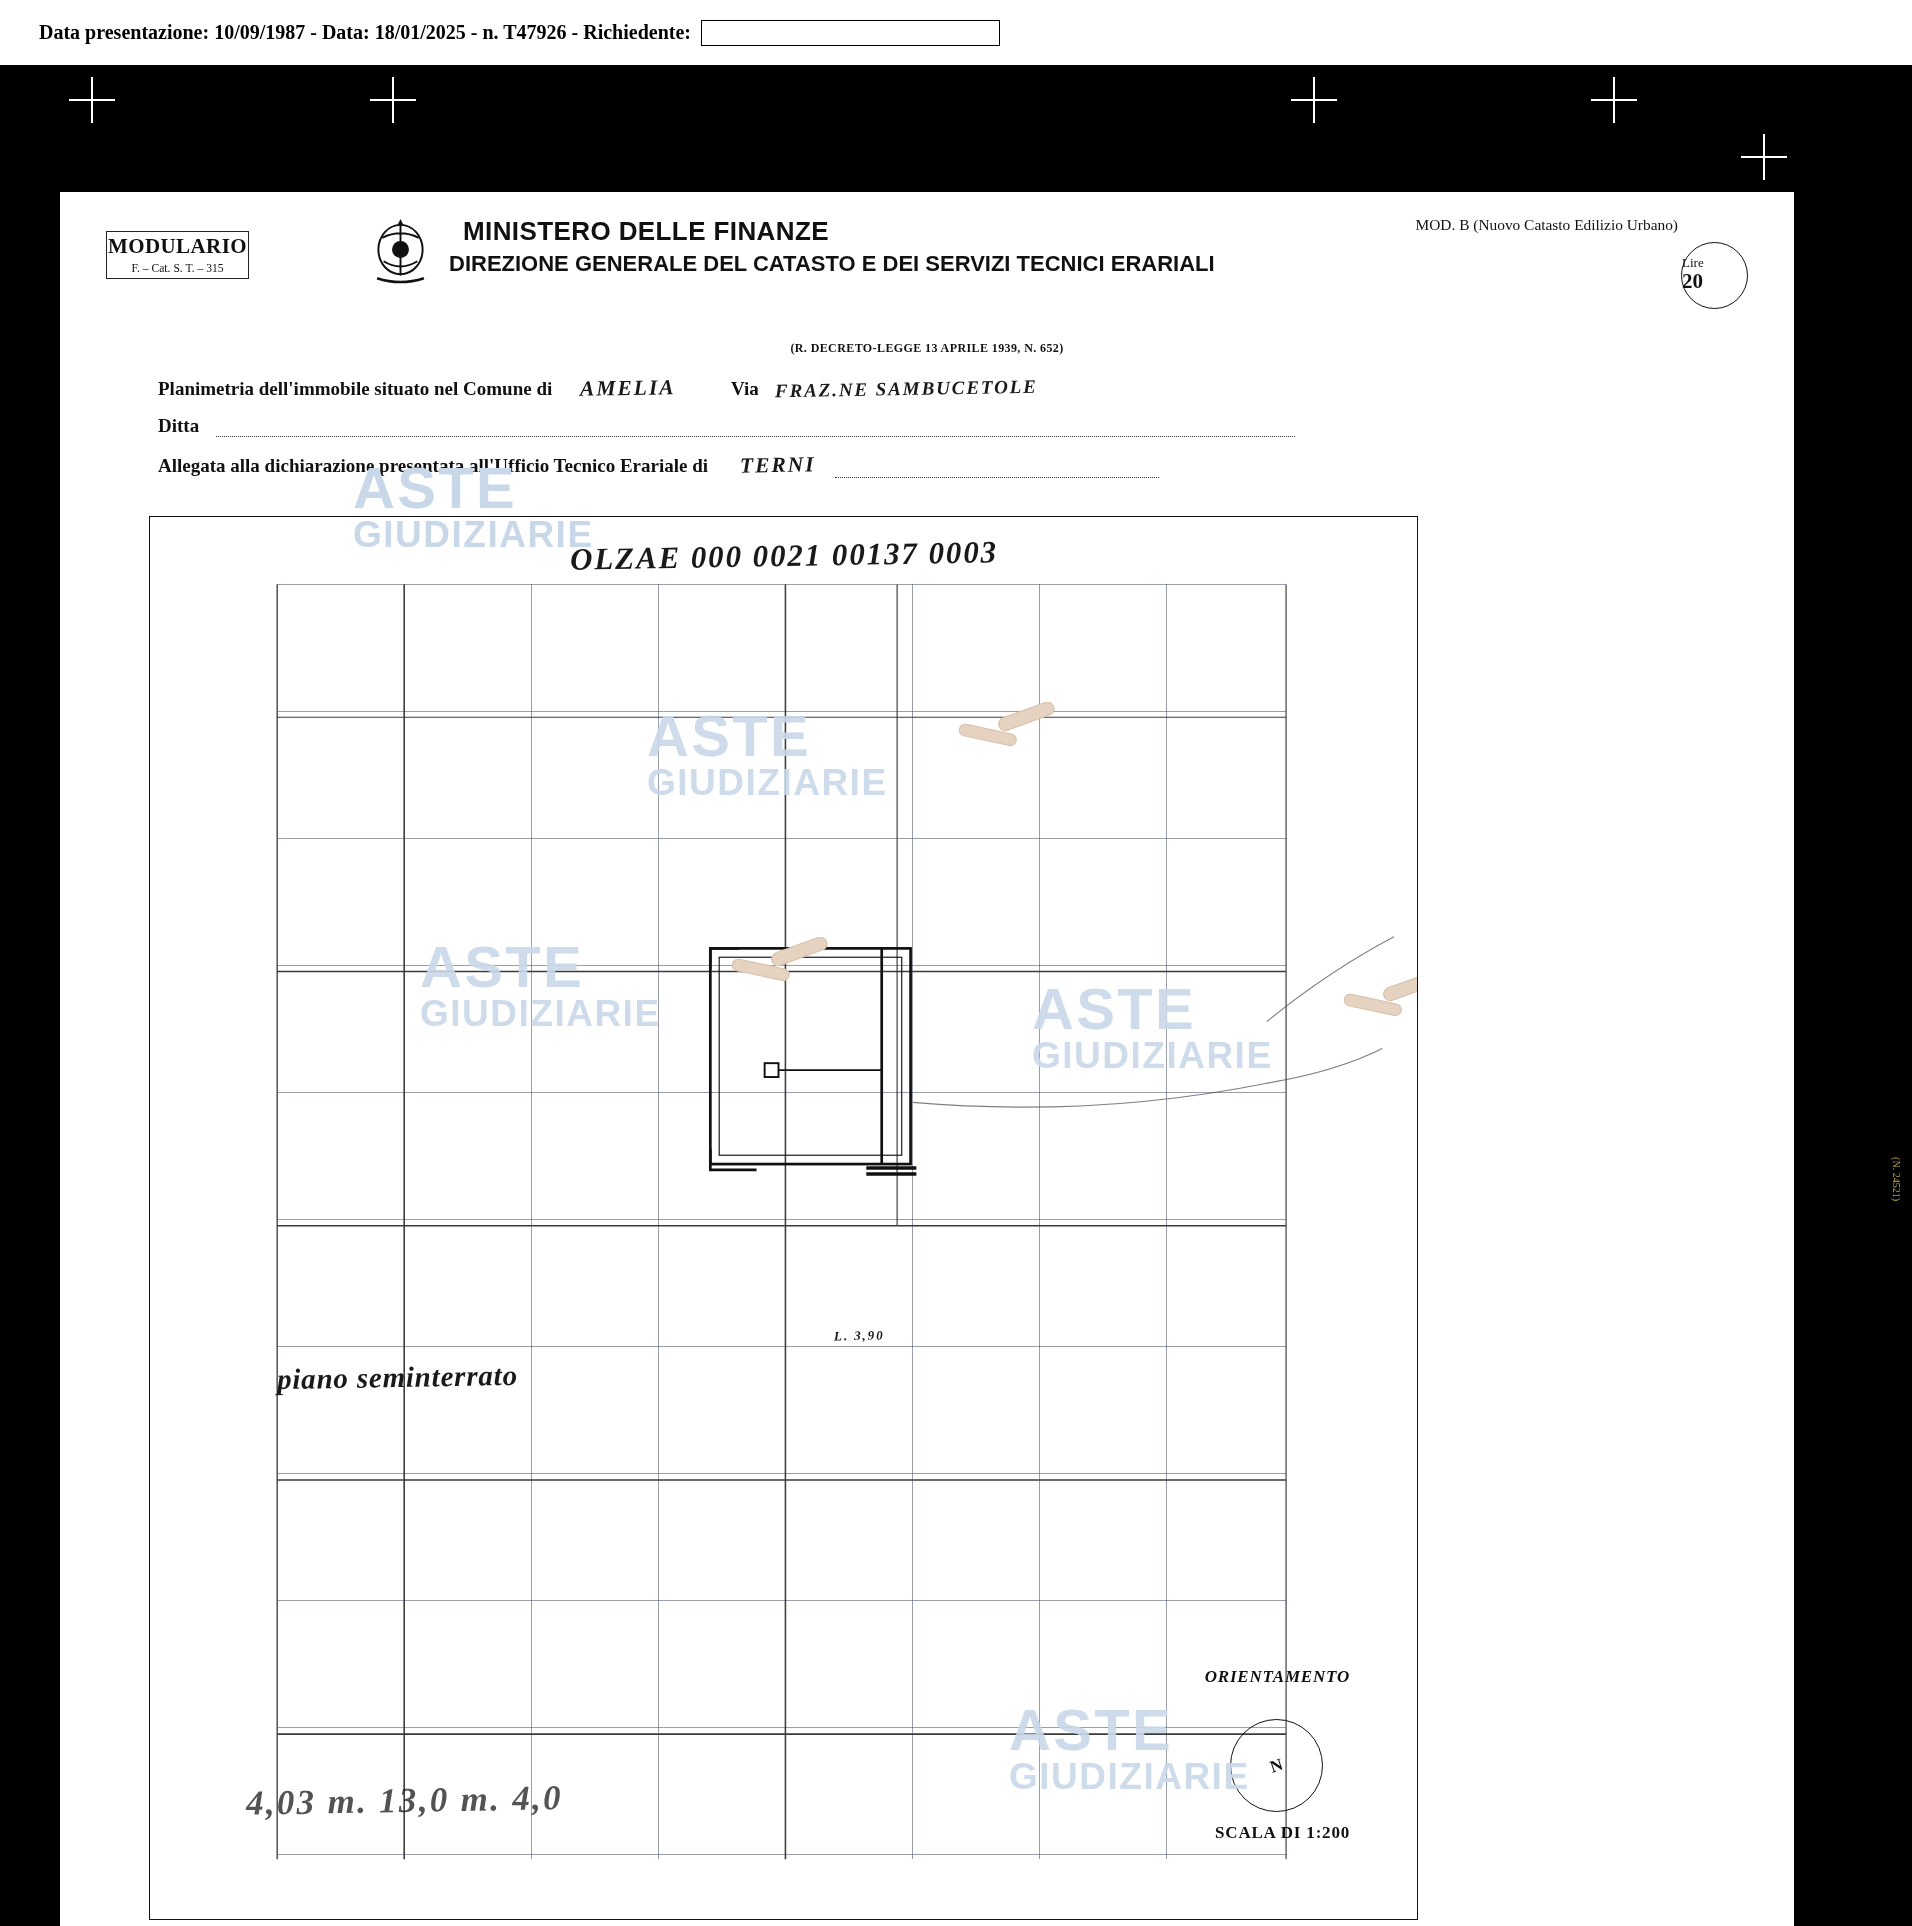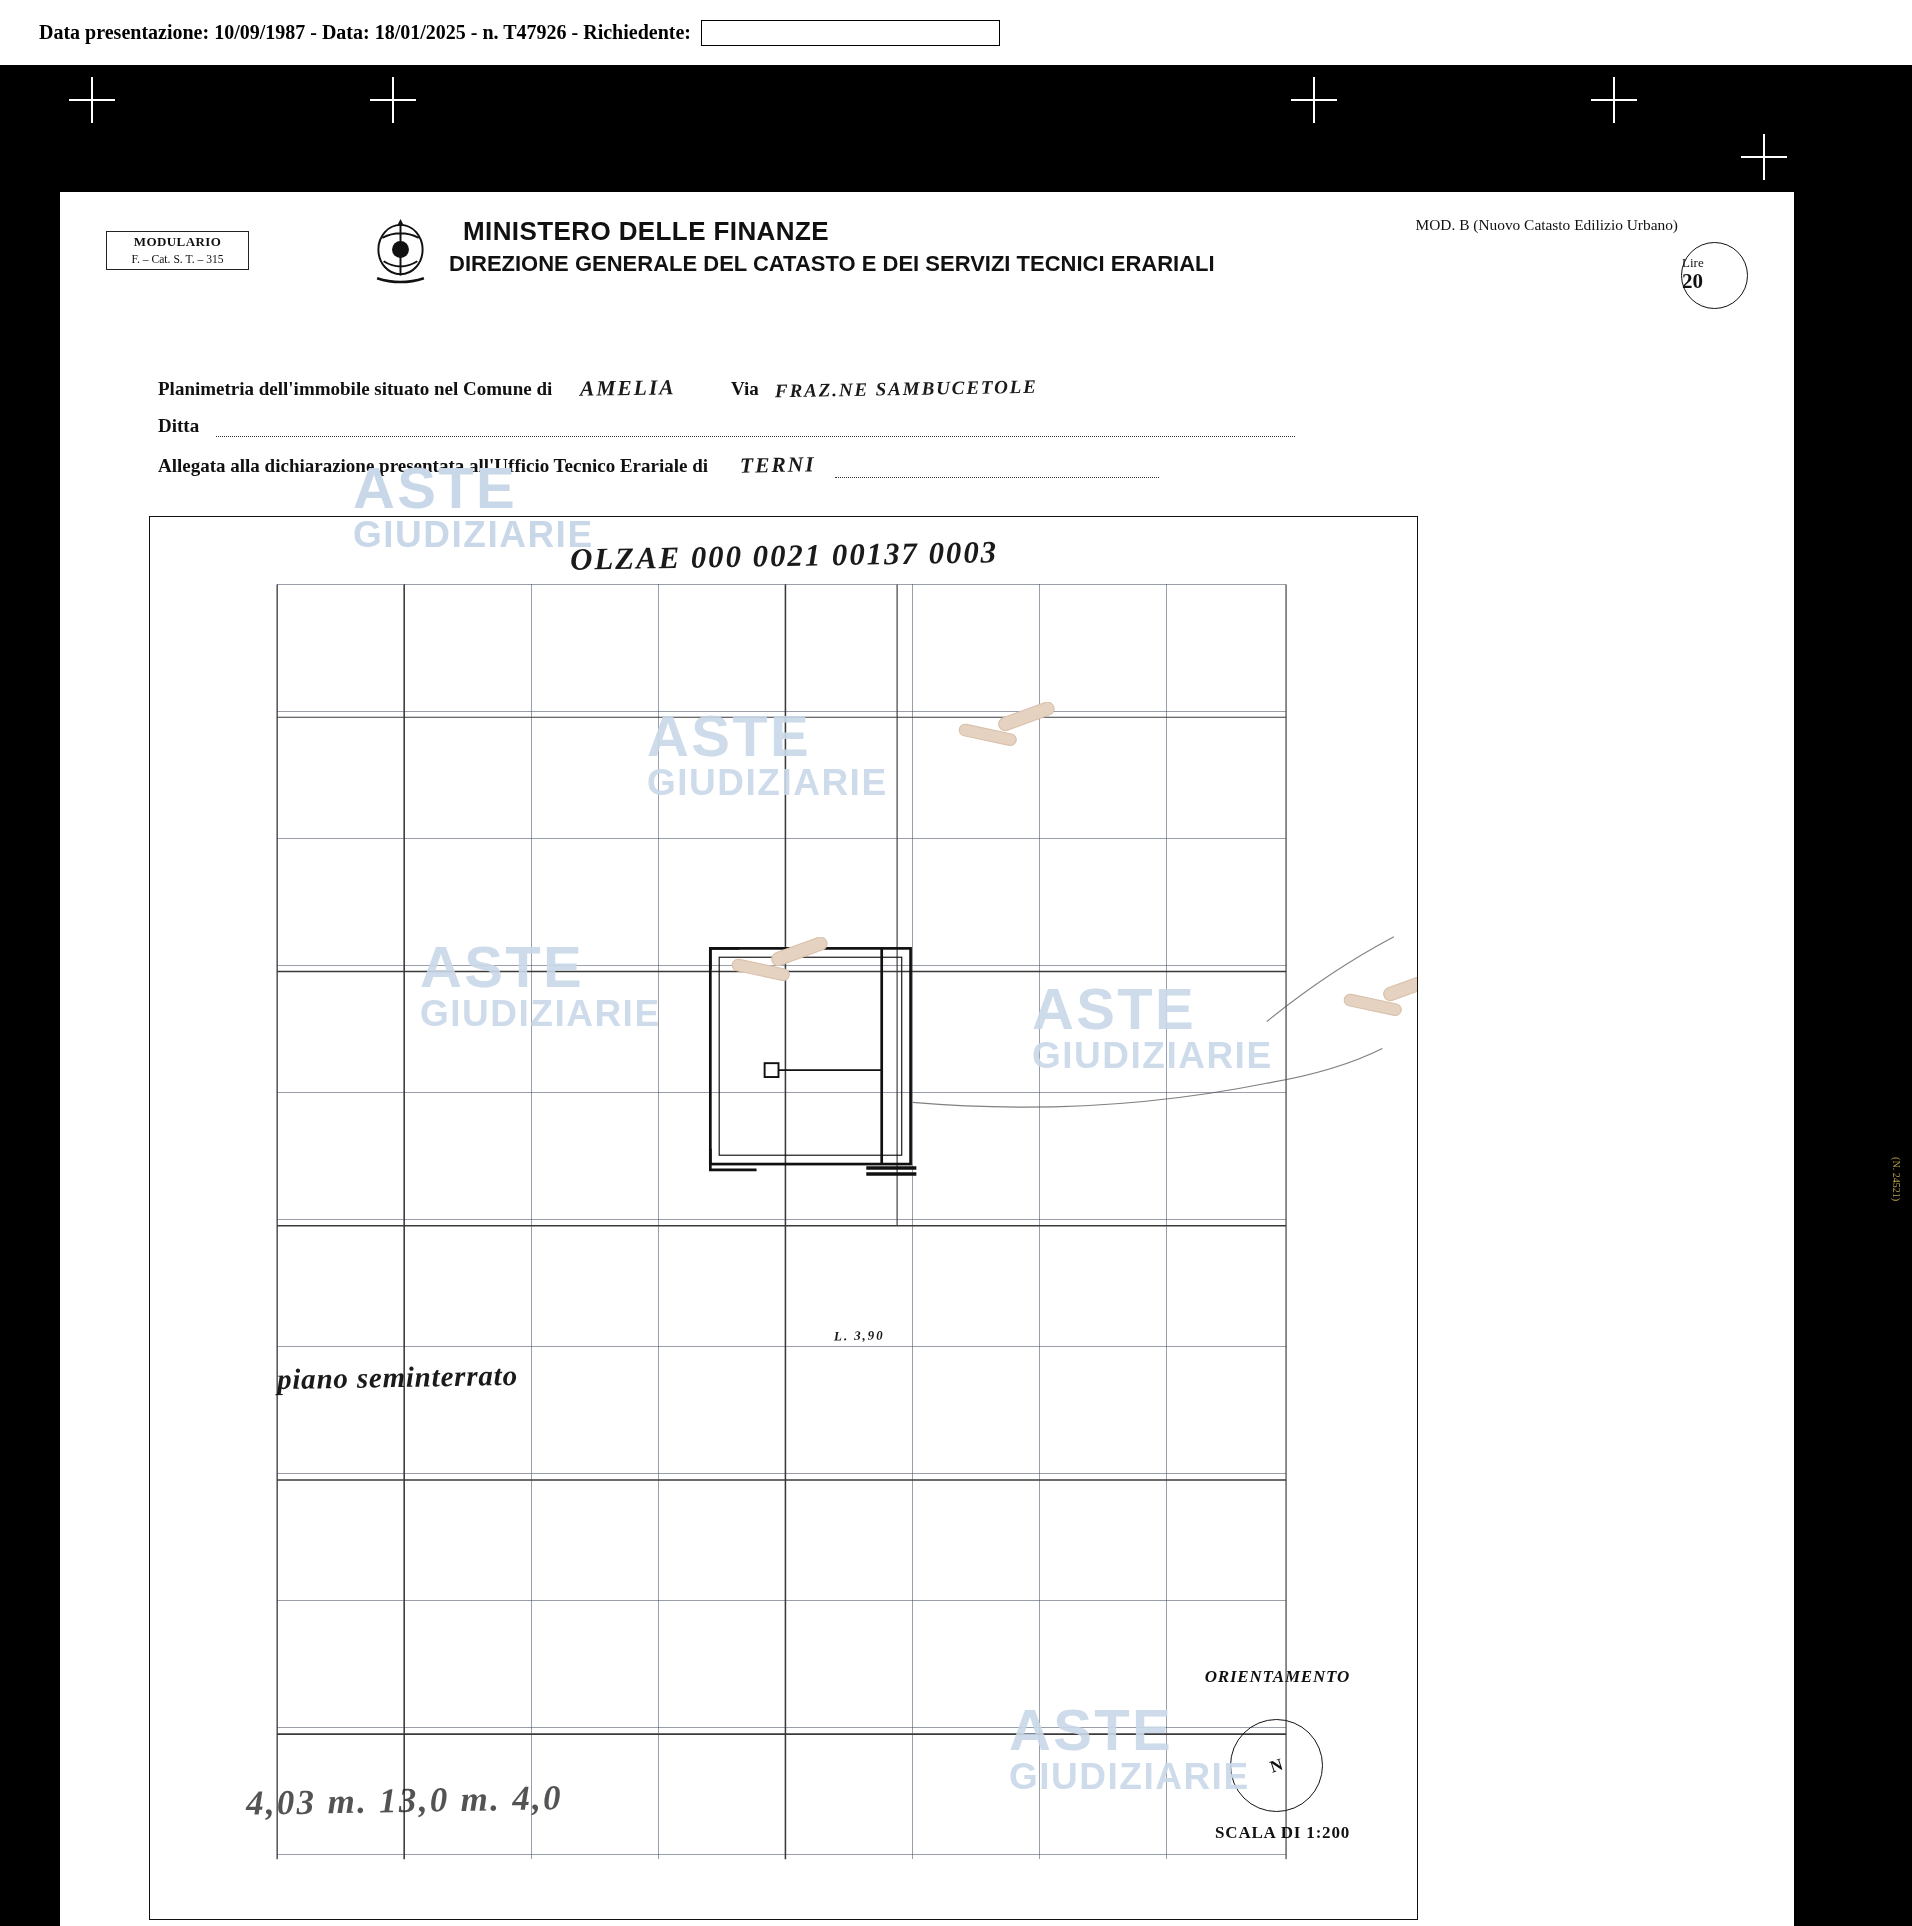--- a/index.html
+++ b/index.html
@@ -82,21 +82,21 @@
 
   .modulario {
     position: absolute;
     left: 46px;
     top: 39px;
     width: 141px;
     text-align: center;
     border: 0.8px solid #222;
     padding: 2.3px 0 3.9px 0;
   }
-  .modulario .l1 { font-size: 13px; letter-spacing: 0.4px; font-weight: 600;}
+  .modulario .l1 { font-size: 21px; letter-spacing: 0.4px; font-weight: 600;}
   .modulario .l2 { font-size: 11.6px; margin-top: 2.3px; }
 
   .emblem {
     position: absolute;
     left: 308px;
     top: 23px;
     width: 65px;
     height: 73px;
   }
   .emblem svg { width:100%; height:100%; }
@@ -363,20 +363,21 @@
         <div class="ministry-line2">DIREZIONE GENERALE DEL CATASTO E DEI SERVIZI TECNICI ERARIALI</div>
       </div>
 
       <div class="mod-b">MOD. B (Nuovo Catasto Edilizio Urbano)</div>
 
       <div class="lire-stamp">
         <div class="t">Lire</div>
         <div class="n">20</div>
       </div>
 
+      <div class="decree">(R. DECRETO-LEGGE 13 APRILE 1939, N. 652)</div>
 
       <div class="field-row" style="top:184px;">
         <span class="lbl">Planimetria dell'immobile situato nel Comune di</span>
         <span class="hand" style="margin-left:23px; font-size:21.6px;">AMELIA</span>
         <span style="display:inline-block;width:46px;"></span>
         <span class="lbl">Via</span>
         <span class="hand" style="margin-left:11.6px; font-size:19px;">FRAZ.NE SAMBUCETOLE</span>
       </div>
 
       <div class="field-row" style="top:223px;">

